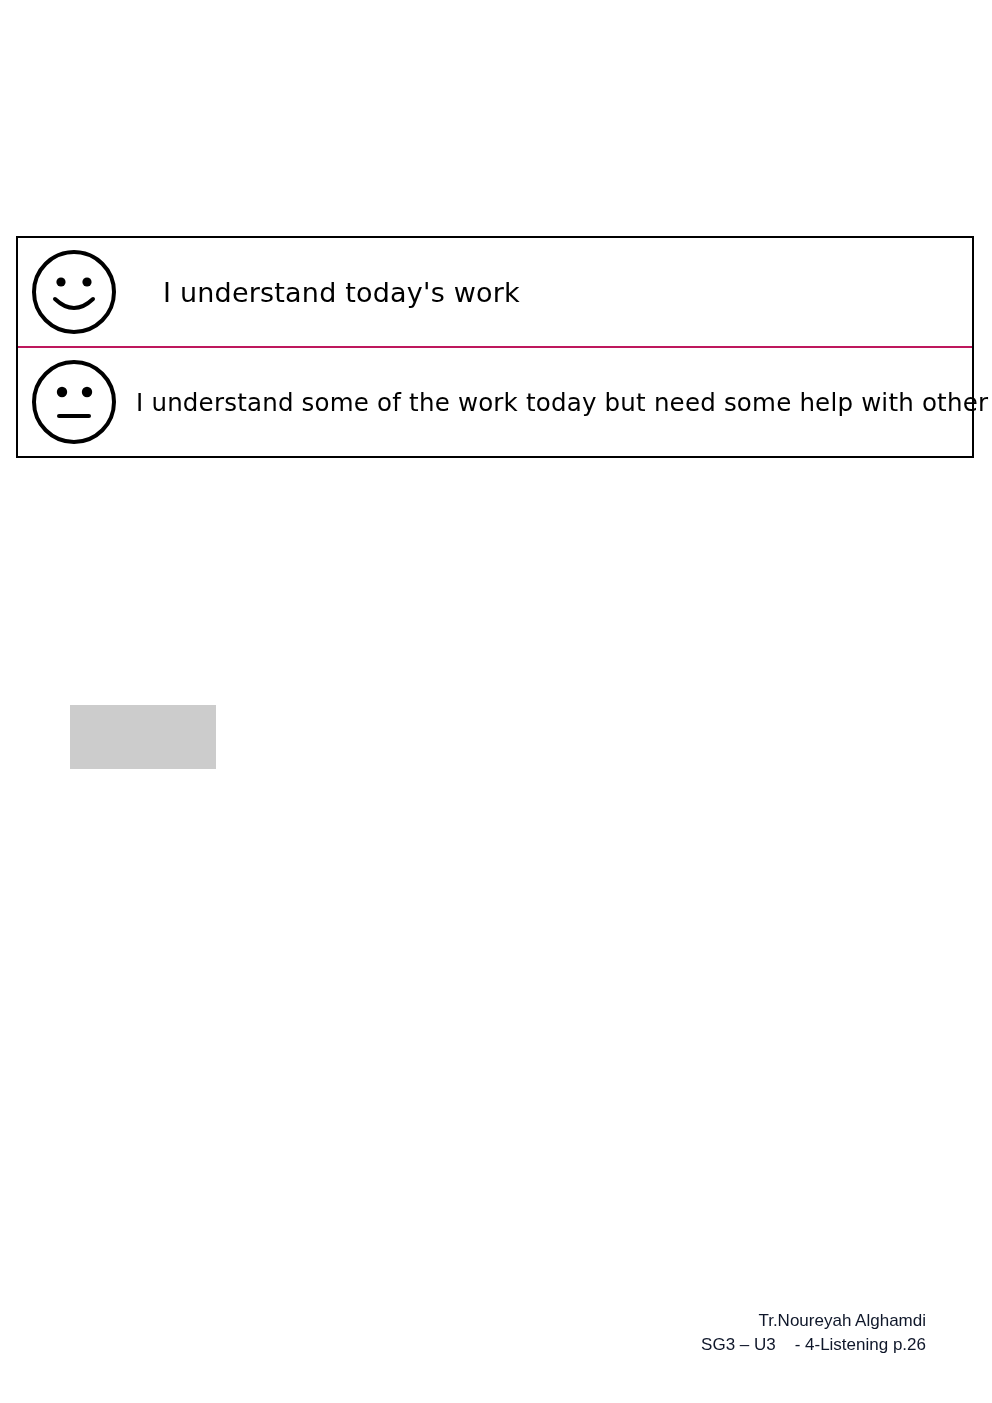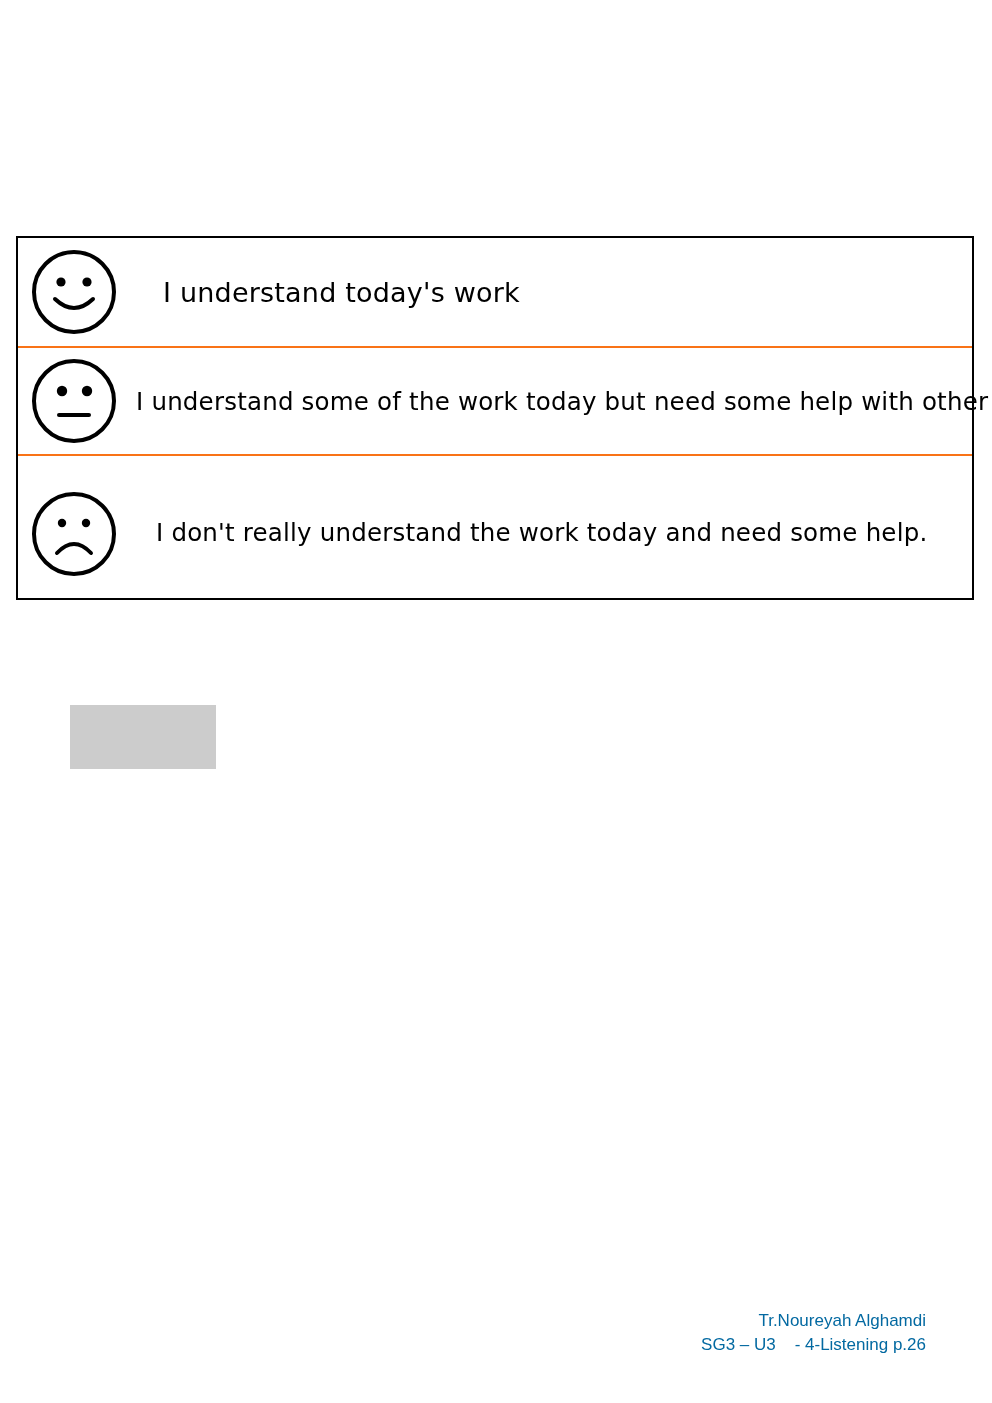--- a/index.html
+++ b/index.html
@@ -21,21 +21,21 @@
     position: absolute;
     left: 16px;
     top: 236px;
     width: 958px;
     border: 2px solid #000;
     box-sizing: border-box;
   }
   .assess-row {
     display: flex;
     align-items: center;
-    border-bottom: 2px solid #f97316;
+    border-bottom: 2px solid #be185d;
     box-sizing: border-box;
   }
   .assess-row:last-child {
     border-bottom: none;
   }
   .row-1 { height: 110px; }
   .row-2 { height: 108px; }
   .row-3 { height: 142px; }
 
   .face-cell {
@@ -82,21 +82,21 @@
   }
 
   
   .footer {
     position: absolute;
     right: 66px;
     bottom: 45px;
     text-align: right;
     font-size: 17px;
     line-height: 1.45;
-    color: #0369a1;
+    color: #0f172a;
   }
   .footer div { white-space: pre; }
 </style>
 </head>
 <body>
 
 <div class="assess-table">
 
   <div class="assess-row row-1">
     <div class="face-cell">
@@ -115,31 +115,20 @@
       <svg width="86" height="86" viewBox="0 0 86 86">
         <circle cx="43" cy="43" r="40" fill="#fff" stroke="#000" stroke-width="4"></circle>
         <circle cx="31" cy="33" r="5.2" fill="#000"></circle>
         <circle cx="56" cy="33" r="5.2" fill="#000"></circle>
         <line x1="28" y1="57" x2="58" y2="57" stroke="#000" stroke-width="4" stroke-linecap="round"></line>
       </svg>
     </div>
     <div class="assess-text">I understand some of the work today but need some help with other parts.</div>
   </div>
 
-  <div class="assess-row row-3">
-    <div class="face-cell">
-      <svg width="86" height="86" viewBox="0 0 86 86">
-        <circle cx="43" cy="43" r="40" fill="#fff" stroke="#000" stroke-width="4"></circle>
-        <circle cx="31" cy="32" r="4.2" fill="#000"></circle>
-        <circle cx="55" cy="32" r="4.2" fill="#000"></circle>
-        <path d="M26 62 Q43 44 60 62" fill="none" stroke="#000" stroke-width="4" stroke-linecap="round"></path>
-      </svg>
-    </div>
-    <div class="assess-text">I don't really understand the work today and need some help.</div>
-  </div>
 
 </div>
 
 <div class="grey-block"></div>
 
 <div class="footer">
   <div>Tr.Noureyah Alghamdi</div>
   <div>SG3 – U3    - 4-Listening p.26</div>
 </div>
 

